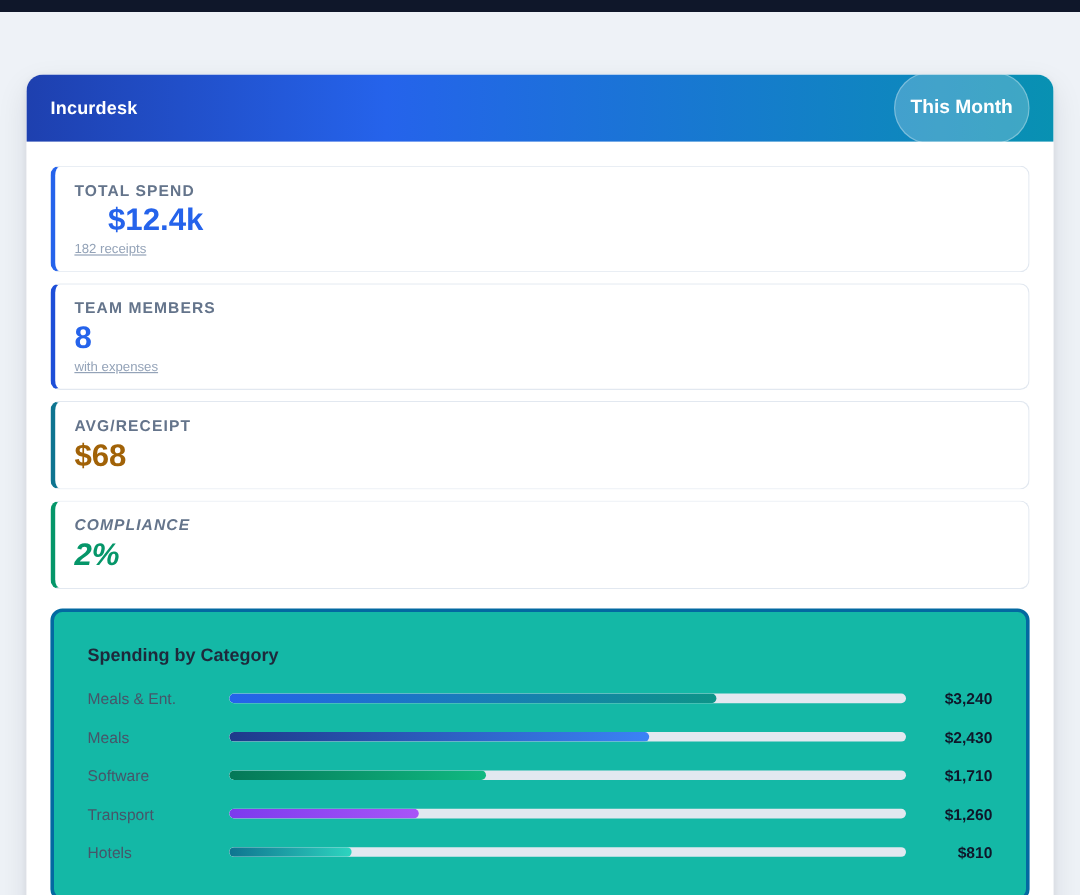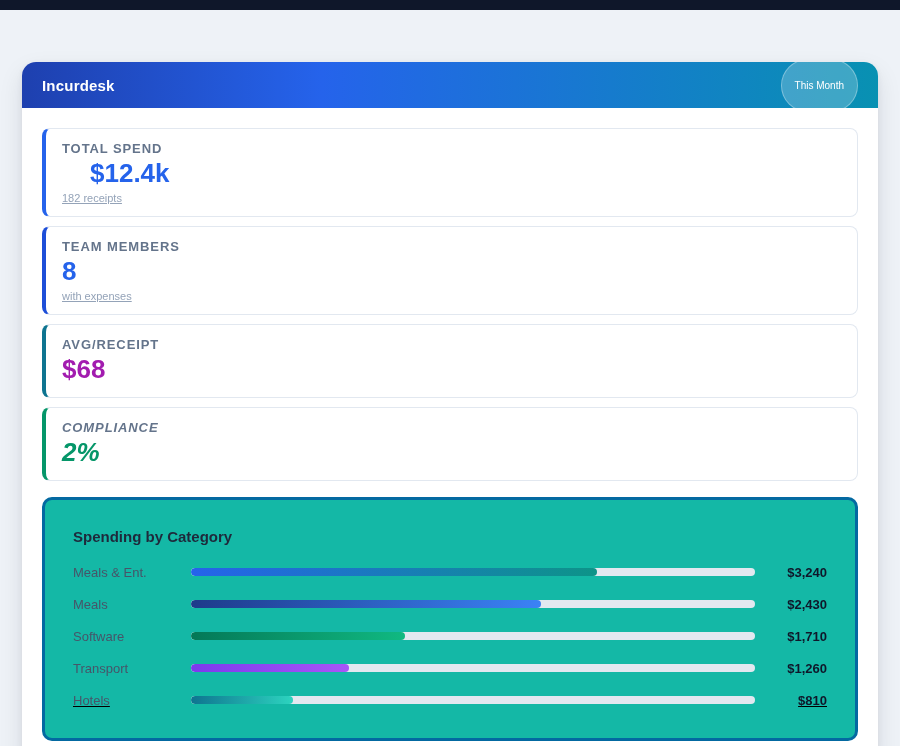--- a/index.html
+++ b/index.html
@@ -16,39 +16,39 @@
   }
   .app-card {
     width: 856px;
     margin: 52px auto 0 auto;
     background: #ffffff;
     border-radius: 14px;
     box-shadow: 0 10px 25px rgba(15,23,42,.10), 0 2px 6px rgba(15,23,42,.06);
     overflow: hidden;
   }
   .app-header {
-    height: 46px;
+    height: 56px;
     background: linear-gradient(90deg, #1e40af 0%, #2563eb 35%, #0891b2 100%);
     display: flex;
     align-items: center;
     justify-content: space-between;
     padding: 0 20px;
   }
   .app-title {
     color: #ffffff;
     font-size: 15px;
     font-weight: bold;
     letter-spacing: .2px;
   }
   .badge-pill {
     background: rgba(255,255,255,0.22);
     border: 1px solid rgba(255,255,255,0.30);
     color: #ffffff;
-    font-size: 10px;
-    font-weight: normal;
+    font-size: 16px;
+    font-weight: bold;
     padding: 20px 13px;
     border-radius: 999px;
     cursor: pointer;
   }
   .app-body {
     padding: 20px;
   }
   .stat-card {
     border: 1px solid #e2e8f0;
     border-left: 4px solid #2563eb;
@@ -88,21 +88,21 @@
     font-size: 15px;
     font-weight: bold;
     color: #1e293b;
     margin-bottom: 20px;
   }
   .category-row {
     display: flex;
     align-items: center;
     margin-bottom: 17px;
   }
-  .category-row:last-child { margin-bottom: 2px; text-decoration: underline; }
+  .category-row:last-child { margin-bottom: 2px; }
   .category-label {
     width: 118px;
     flex: 0 0 118px;
     font-size: 13px;
     color: #475569;
   }
   .bar-track {
     flex: 1;
     height: 8px;
     background: #e2e8f0;
@@ -145,21 +145,21 @@
     </div>
 
     <div class="stat-card" style="border-left-color: rgb(29, 78, 216);">
       <div class="stat-label">TEAM MEMBERS</div>
       <div class="stat-value" style="color: rgb(37, 99, 235);">8</div>
       <div class="stat-subtitle">with expenses</div>
     </div>
 
     <div class="stat-card" style="border-left-color: rgb(14, 116, 144);">
       <div class="stat-label">AVG/RECEIPT</div>
-      <div class="stat-value" style="color: #a21caf;">$68</div>
+      <div class="stat-value" style="color: #a16207;">$68</div>
 
     </div>
 
     <div class="stat-card" style="border-left-color: rgb(5, 150, 105); font-style: italic;">
       <div class="stat-label">COMPLIANCE</div>
       <div class="stat-value" style="color: rgb(5, 150, 105);">2%</div>
 
     </div>
 
     <div class="category-card">

